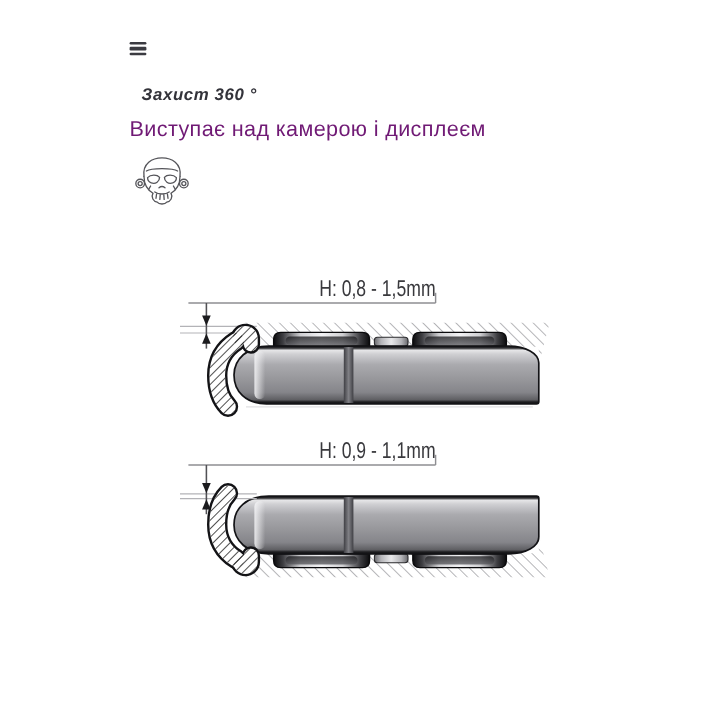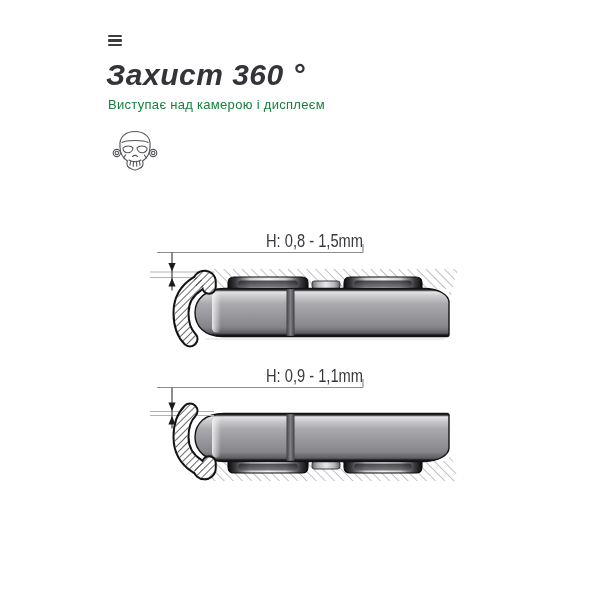--- a/index.html
+++ b/index.html
@@ -9,27 +9,27 @@
     background:#ffffff;
     overflow:hidden;
     font-family:"Liberation Sans",sans-serif;
   }
   .menu{
     position:absolute;left:108px;top:35px;width:14px;height:11px;
     display:flex;flex-direction:column;justify-content:space-between;
   }
   .menu span{display:block;height:2.4px;background:#3b3b41;border-radius:1px;}
   .title{
-    position:absolute;left:106px;top:58px;margin:0;
-    font-size:30px;font-weight:bold;font-style:italic;
+    position:absolute;left:106px;top:58px;margin:12px;
+    font-size:14px;font-weight:bold;font-style:italic;
     letter-spacing:.5px;color:#33333a;
   }
   .subtitle{
     position:absolute;left:108px;top:97px;margin:0;
-    font-size:13px;color:#15803d;letter-spacing:.3px;
+    font-size:18px;color:#701a75;letter-spacing:.3px;
   }
   .helmet{position:absolute;left:112px;top:129px;}
   .diagram-svg{position:absolute;left:0;top:0;}
 </style>
 </head>
 <body>
 
 <div class="page">
 
   <div class="menu">

